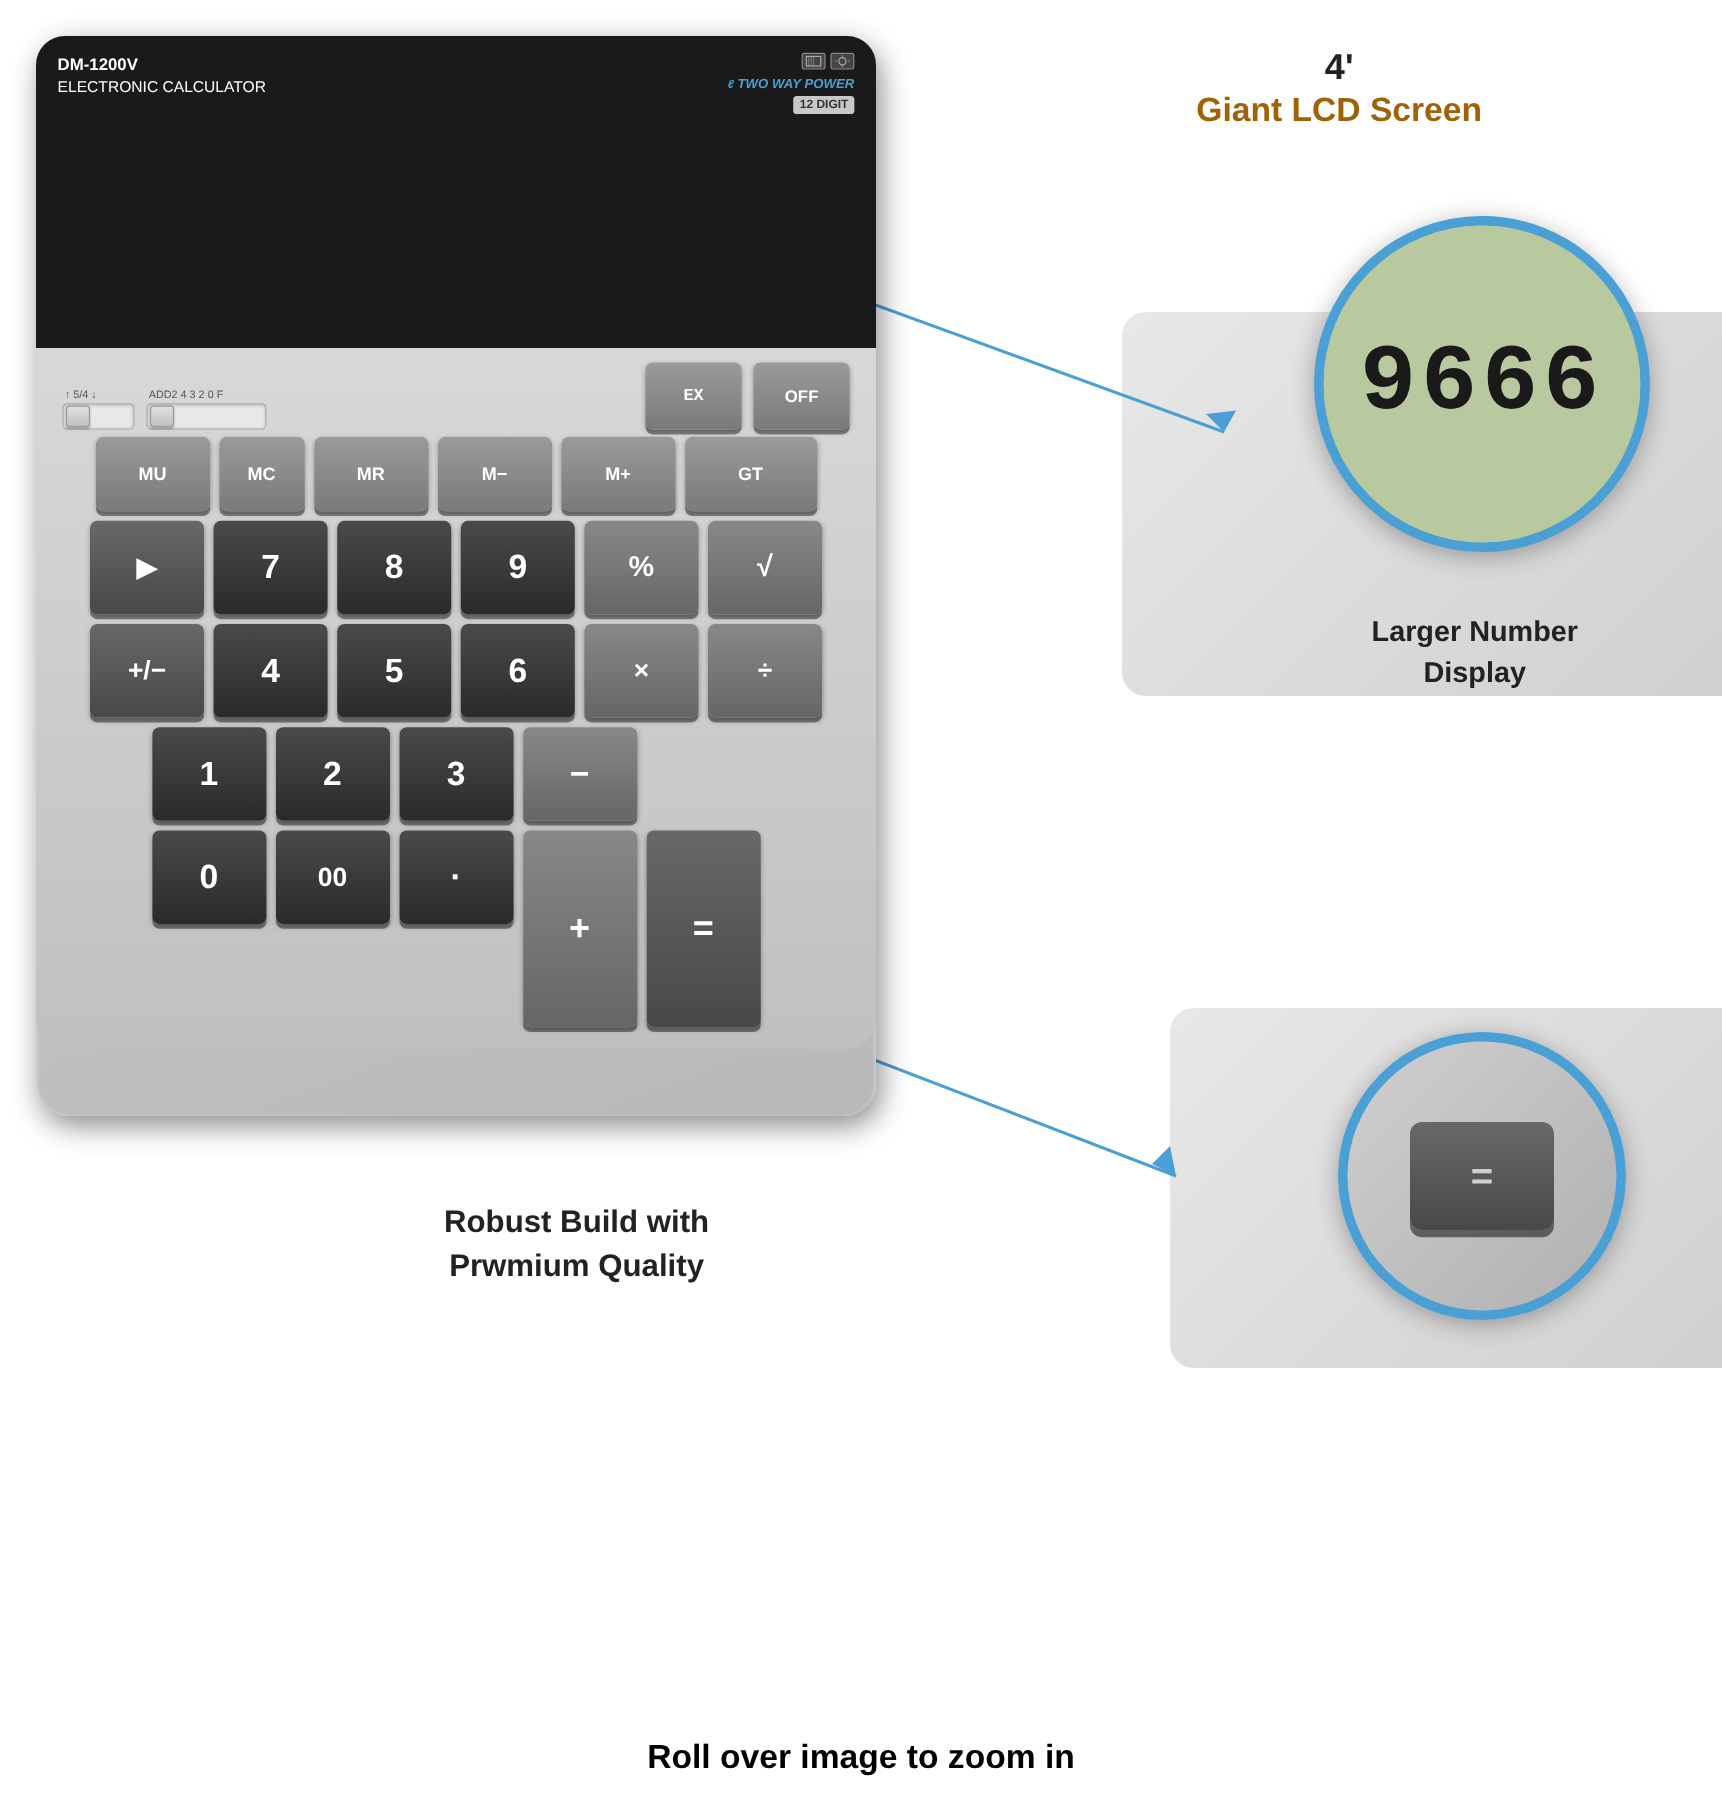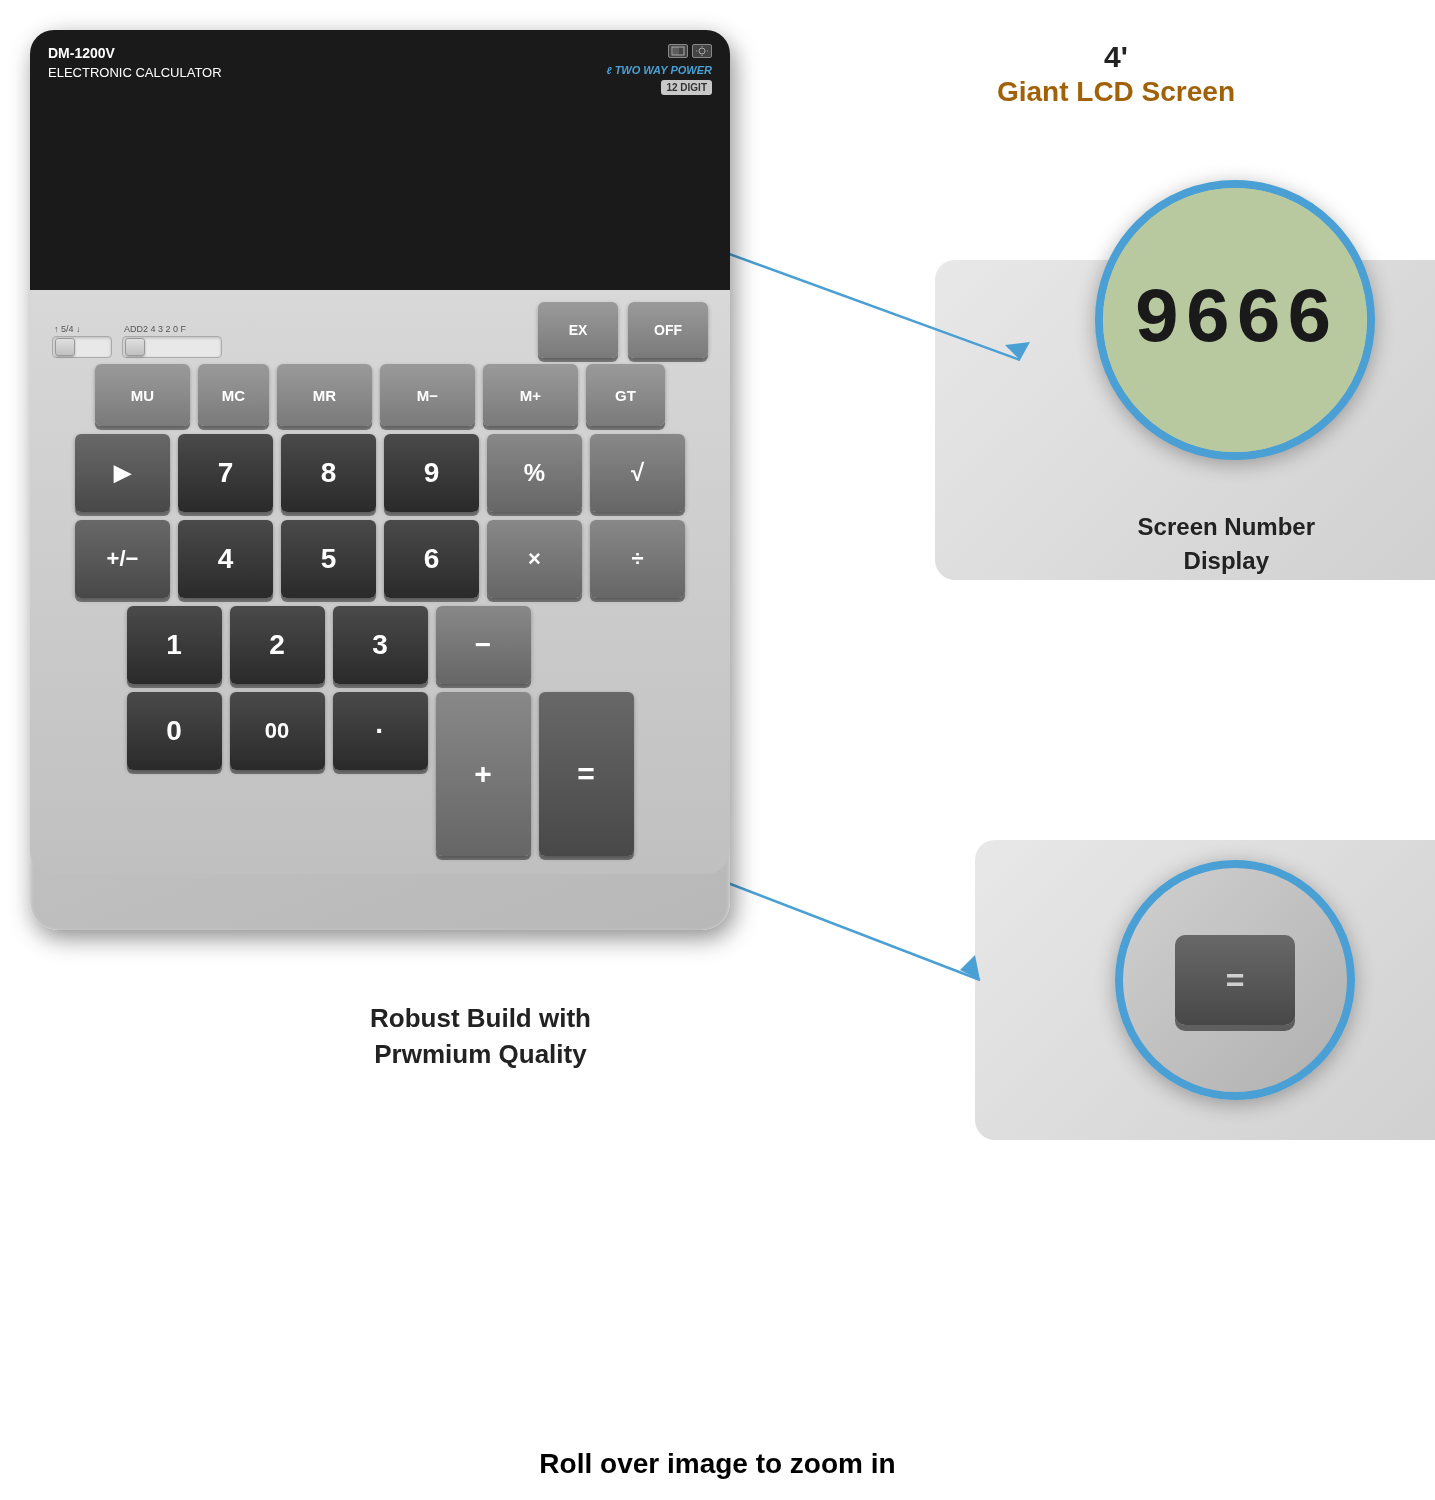--- a/index.html
+++ b/index.html
@@ -386,33 +386,33 @@
           <div style="display:flex; flex-direction:column; gap:2px;">
             <div style="font-size:9px; color:#555; display:flex; gap:6px; padding-left:2px;">
               <span>ADD2 4 3 2 0 F</span>
             </div>
             <div class="slider-switch" style="width:100px;">
               <div class="slider-thumb"></div>
             </div>
           </div>
           <div style="flex:1;"></div>
 
-          <button class="calc-btn btn-gray-light" style="width:80px; height:56px; font-size:14px;">EX</button>
+          <button class="calc-btn btn-gray-light" style="width:80px; height:56px; font-size:14px;font-family:Liberation Mono, monospace;">EX</button>
           <button class="calc-btn btn-gray-light" style="width:80px; height:56px; font-size:14px;">OFF</button>
         </div>
 
         <div class="button-area">
 
           <div class="btn-row">
             <button class="calc-btn btn-gray-light" style="width:95px; height:62px; font-size:15px;">MU</button>
             <button class="calc-btn btn-gray-light" style="width:71px; height:62px; font-size:15px;">MC</button>
             <button class="calc-btn btn-gray-light" style="width:95px; height:62px; font-size:15px;">MR</button>
             <button class="calc-btn btn-gray-light" style="width:95px; height:62px; font-size:15px;">M−</button>
             <button class="calc-btn btn-gray-light" style="width:95px; height:62px; font-size:15px;">M+</button>
-            <button class="calc-btn btn-gray-light" style="width:79px; height:62px; font-size:15px;text-align:right;">GT</button>
+            <button class="calc-btn btn-gray-light" style="width:110px; height:62px; font-size:15px;text-align:right;">GT</button>
           </div>
 
           <div class="btn-row">
             <button class="calc-btn btn-dark-gray" style="width:95px; height:78px; font-size:22px;">▶</button>
             <button class="calc-btn btn-dark" style="width:95px; height:78px; font-size:28px;">7</button>
             <button class="calc-btn btn-dark" style="width:95px; height:78px; font-size:28px;">8</button>
             <button class="calc-btn btn-dark" style="width:95px; height:78px; font-size:28px;">9</button>
             <button class="calc-btn btn-gray-med" style="width:95px; height:78px; font-size:24px;">%</button>
             <button class="calc-btn btn-gray-med" style="width:95px; height:78px; font-size:24px;">√</button>
           </div>
@@ -466,21 +466,21 @@
     <div style="font-size:28px; font-weight:bold; color:#a16207; line-height:1.3;">Giant LCD Screen</div>
   </div>
 
   <div class="lcd-zoom-circle">
     <div style="display:flex; flex-direction:column; align-items:center; justify-content:center; width:100%; height:100%; background:#b8c9a0;">
       <div style="font-size:78px; font-weight:bold; color:#1a1a1a; font-family:'Courier New',monospace; letter-spacing:4px;">9666</div>
     </div>
   </div>
 
   <div style="position:absolute; right:120px; top:510px; text-align:center;">
-    <div style="font-size:24px; font-weight:bold; color:#222; line-height:1.4;">Screen Number</div>
+    <div style="font-size:24px; font-weight:bold; color:#222; line-height:1.4;">Larger Number</div>
     <div style="font-size:24px; font-weight:bold; color:#222; line-height:1.4;">Display</div>
   </div>
 
   <div class="eq-zoom-circle">
     <div class="eq-zoom-btn">
       <span class="eq-zoom-text">=</span>
     </div>
   </div>
 
   <div style="position:absolute; left:370px; top:1000px; text-align:center;">

